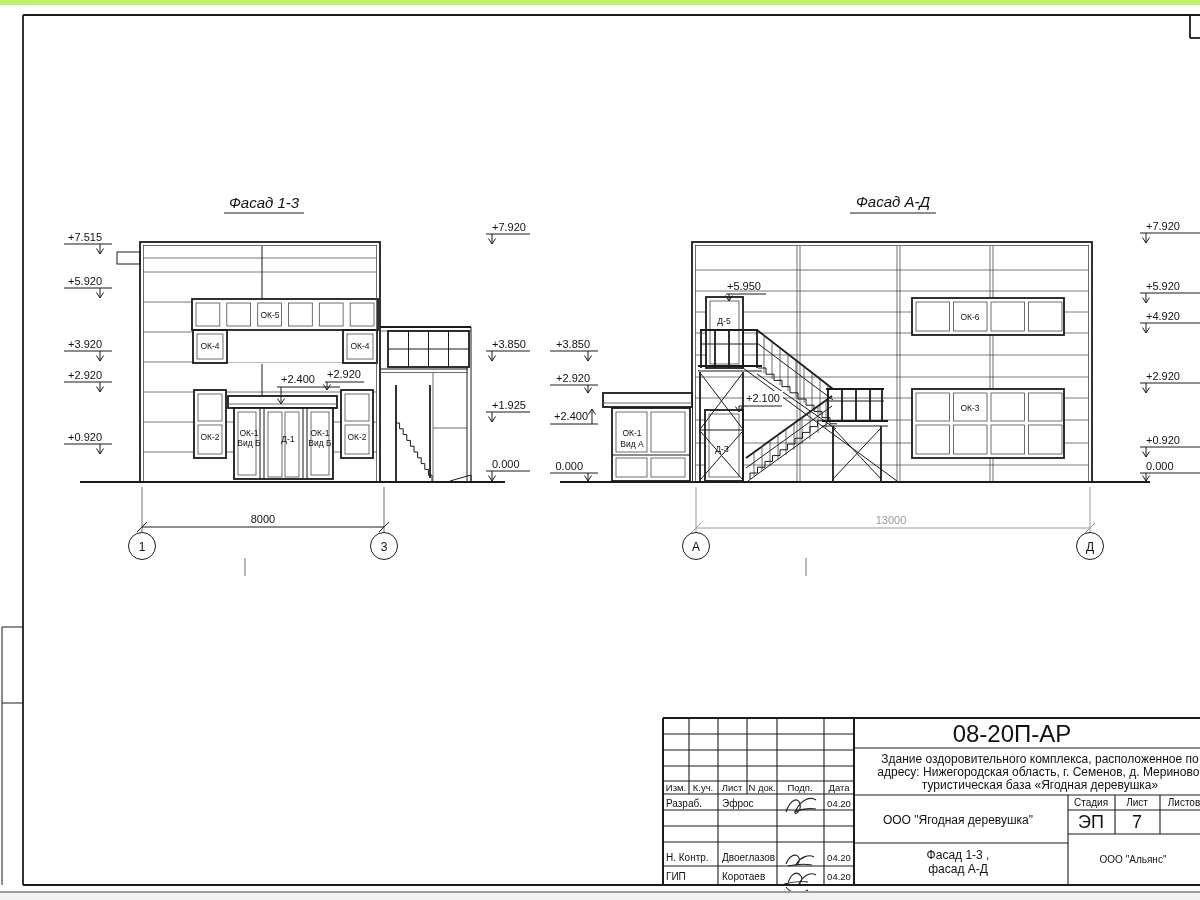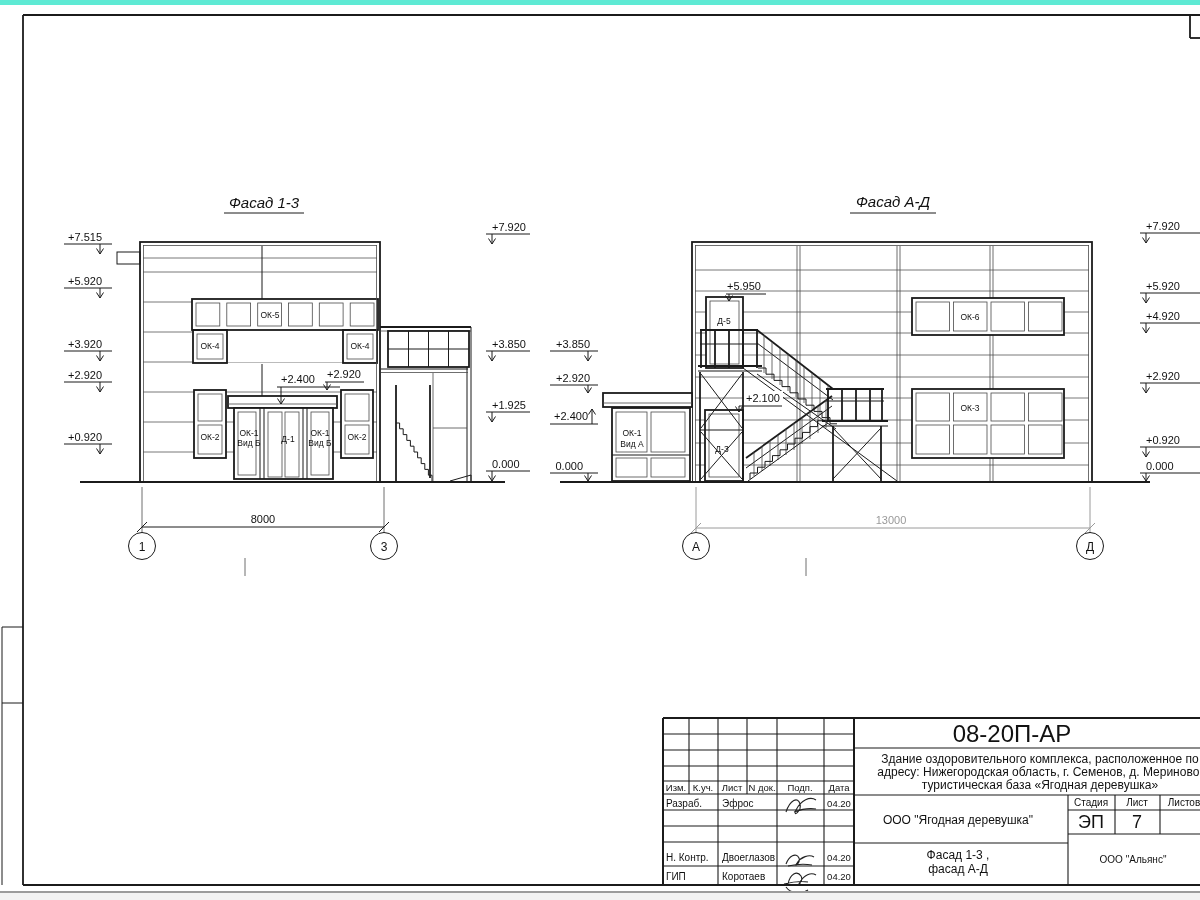--- a/index.html
+++ b/index.html
@@ -1,16 +1,16 @@
 <!DOCTYPE html>
 <html><head>
 <meta charset="utf-8">
 <style>
   html,body{margin:0;padding:0;background:#3f3f3f;}
-  #viewport{position:relative;width:1200px;height:900px;overflow:hidden;background:#5eead4;
+  #viewport{position:relative;width:1200px;height:900px;overflow:hidden;background:#bef264;
     font-family:"Liberation Sans", sans-serif;}
   #sheet{position:absolute;left:0;top:5px;width:1200px;height:886px;background:#ffffff;}
   #sheet-edge{position:absolute;left:0;top:891px;width:1200px;height:2px;background:#9b9b9b;}
   #below-edge{position:absolute;left:0;top:893px;width:1200px;height:7px;background:#f2f2f2;}
   svg{position:absolute;}
   svg text{fill:#111;font-family:"Liberation Sans", sans-serif;}
   .ln{stroke:#1b1b1b;stroke-width:1;fill:none;}
   .ln2{stroke:#1b1b1b;stroke-width:1.8;fill:none;}
   .thin{stroke:#4a4a4a;stroke-width:0.8;fill:none;}
   .sid{stroke:#555;stroke-width:0.8;fill:none;}

